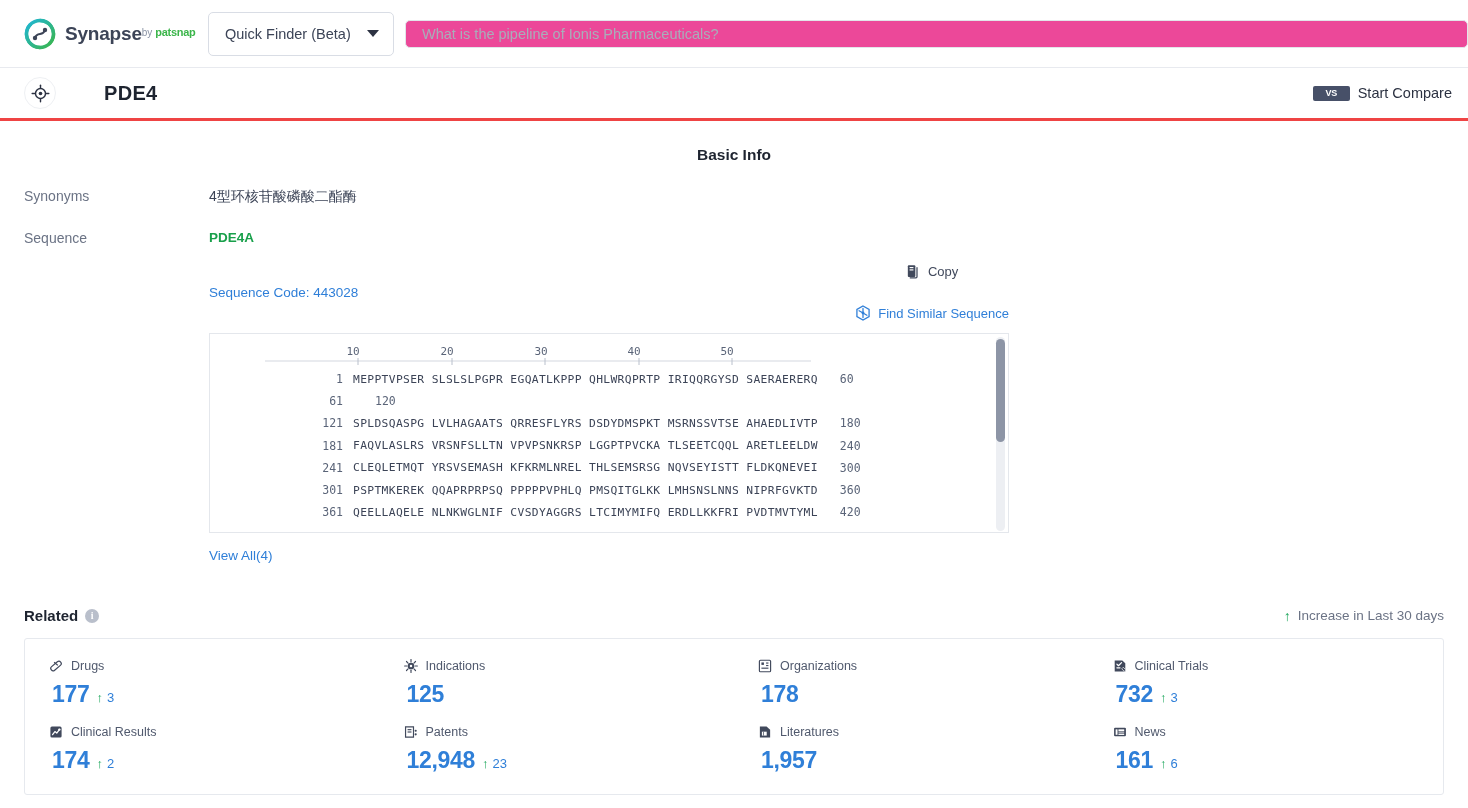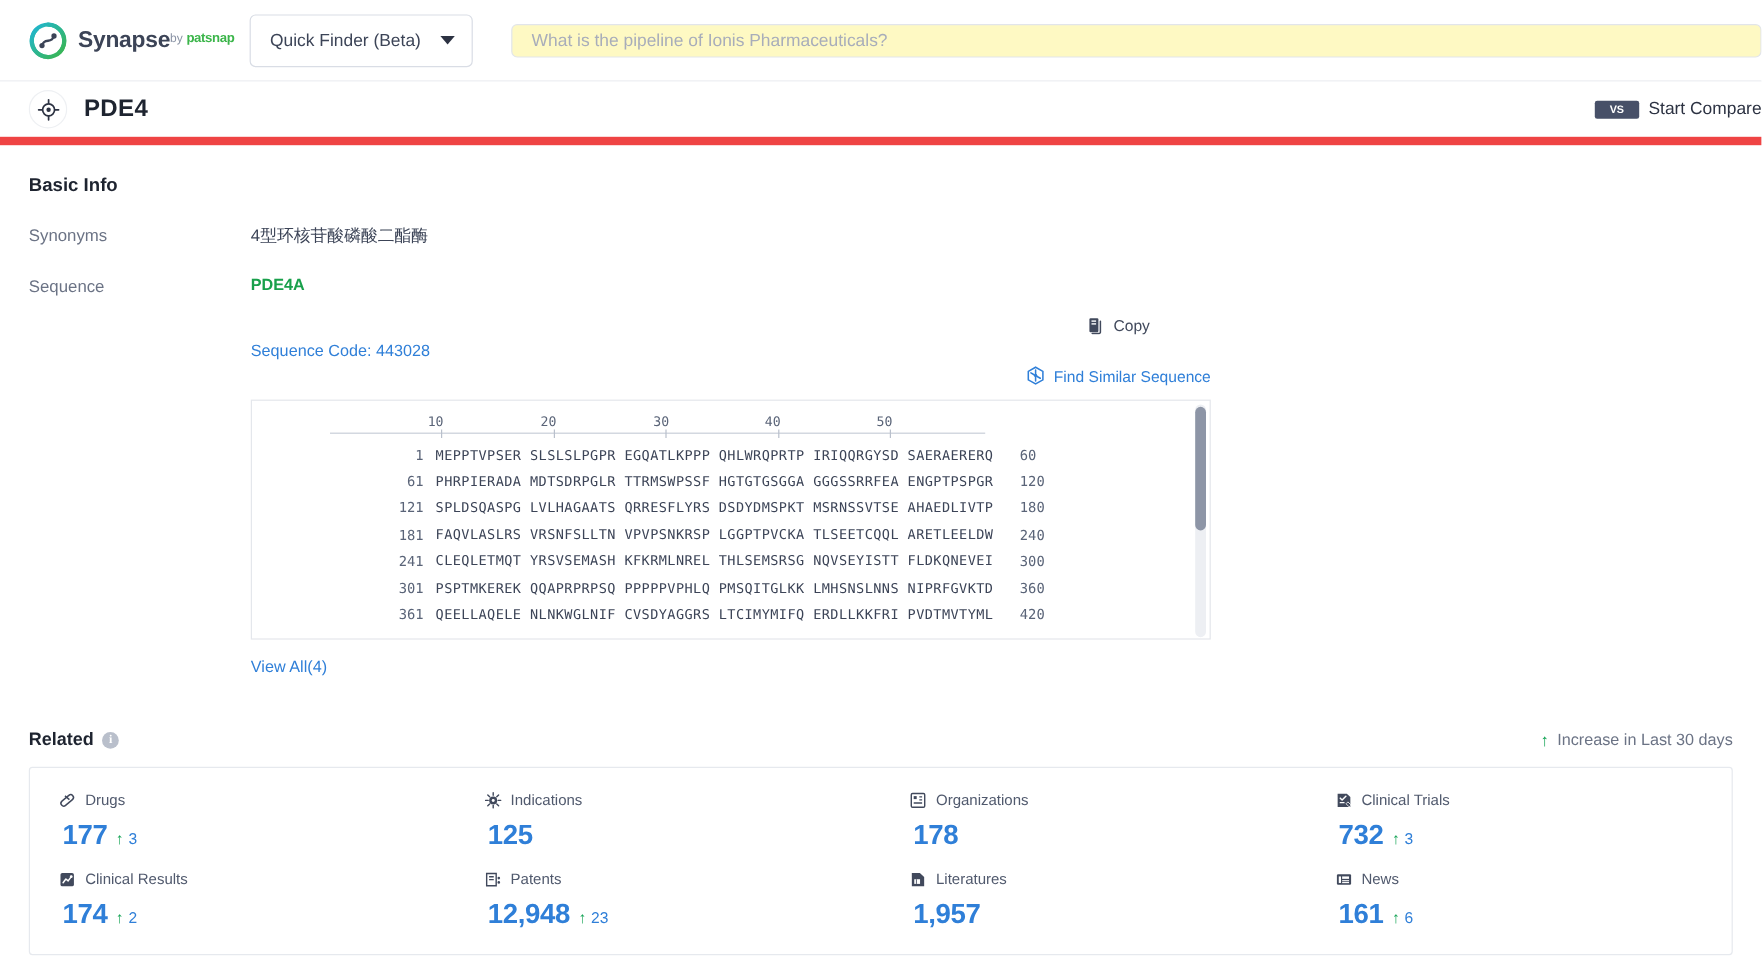--- a/index.html
+++ b/index.html
@@ -43,41 +43,42 @@
     font-size: 14.5px; color: #3c4457;
     background: #fff; cursor: pointer;
   }
   .caret {
     width: 0; height: 0;
     border-left: 6px solid transparent;
     border-right: 6px solid transparent;
     border-top: 7px solid #2c3242;
   }
   .searchbar {
-    margin-left: 32px;
+    margin-left: 11px;
     flex: 1;
     height: 28px;
     border: 1px solid #e2e5ea;
     border-radius: 5px;
     padding: 0 16px;
     font-size: 14.5px;
     color: #2c3242;
-    background: #fef9c3;
+    background: #ec4899;
     font-family: "Liberation Sans", sans-serif;
     margin-right: 0;
   }
   .searchbar::placeholder { color: #a8adba; }
 
   
   .entity-header {
     height: 53px;
-    border-bottom: 7px solid #ef4444;
+    border-bottom: 3px solid #ef4444;
     display: flex; align-items: center;
-    padding: 0 0 0 24px;
+    padding: 0 16px 0 24px;
     background: #fff;
+    gap: 34px;
   }
   .entity-icon {
     width: 32px; height: 32px; border-radius: 50%;
     border: 1px solid #eef0f3;
     display: flex; align-items: center; justify-content: center;
     flex: 0 0 32px;
   }
   .entity-title {
     margin-left: 14px;
     font-size: 20px; font-weight: 700; color: #1e2430;
@@ -112,20 +113,21 @@
     top: 2px; left: 2px; width: 16px; height: 16px;
     border-radius: 50%; background: #fff;
   }
 
   
   .content { padding: 0 24px; }
 
   .section-title {
     font-size: 15.5px; font-weight: 700; color: #1e2430;
     padding-top: 25px;
+    text-align: center;
   }
   .info-row { display: flex; margin-top: 24px; }
   .info-label {
     width: 185px; flex: 0 0 185px;
     font-size: 14px; color: #6b7385;
   }
   .info-value { font-size: 14px; color: #3c4457; }
 
   .seq-title { font-size: 13.5px; font-weight: 700; color: #19a04b; }
   .seq-code-row {
@@ -141,21 +143,20 @@
   .seq-tool.copy { color: #41495c; }
   .seq-tool.similar { color: #2f7fd8; }
 
   .seq-box {
     margin-top: 12px;
     width: 800px; height: 200px;
     border: 1px solid #e4e7ec;
     background: #fff;
     position: relative;
     overflow: hidden;
-    padding-left: 10px;
   }
   .seq-inner { padding: 10px 0 0 0; }
   .ruler-line {
     display: flex; align-items: flex-end;
     padding-left: 35px; height: 24px;
   }
   .ruler-svg { display: block; }
   .seq-row {
     display: flex; align-items: center;
     height: 22.2px; padding-left: 6px;
@@ -371,21 +372,20 @@
           </div>
 
           <div id="seq-rows">
               <div class="seq-row">
                 <span class="seq-num-l">1</span>
                 <span class="seq-letters">MEPPTVPSER SLSLSLPGPR EGQATLKPPP QHLWRQPRTP IRIQQRGYSD SAERAERERQ</span>
                 <span class="seq-num-r">60</span>
               </div>
               <div class="seq-row">
                 <span class="seq-num-l">61</span>
-                <span class="seq-letters">PHRPIERADA MDTSDRPGLR TTRMSWPSSF HGTGTGSGGA GGGSSRRFEA ENGPTPSPGR</span>
                 <span class="seq-num-r">120</span>
               </div>
               <div class="seq-row">
                 <span class="seq-num-l">121</span>
                 <span class="seq-letters">SPLDSQASPG LVLHAGAATS QRRESFLYRS DSDYDMSPKT MSRNSSVTSE AHAEDLIVTP</span>
                 <span class="seq-num-r">180</span>
               </div>
               <div class="seq-row">
                 <span class="seq-num-l">181</span>
                 <span class="seq-letters">FAQVLASLRS VRSNFSLLTN VPVPSNKRSP LGGPTPVCKA TLSEETCQQL ARETLEELDW</span>

